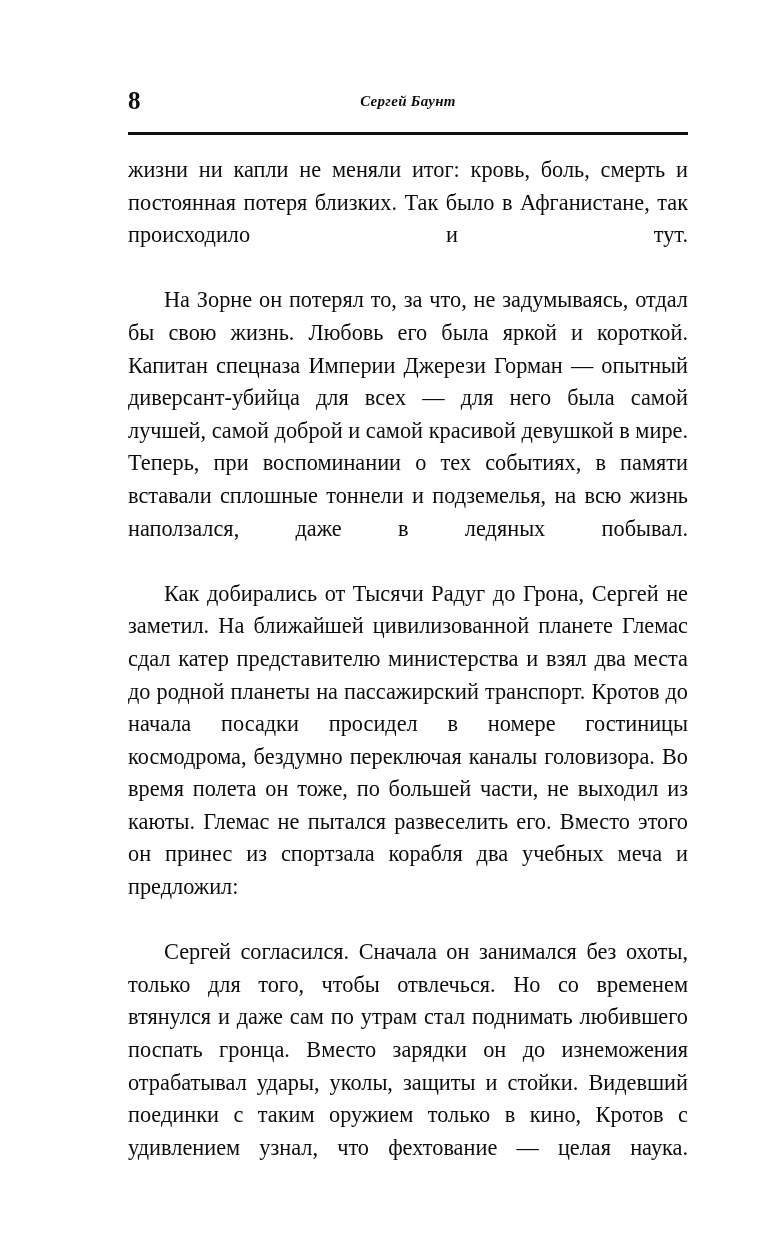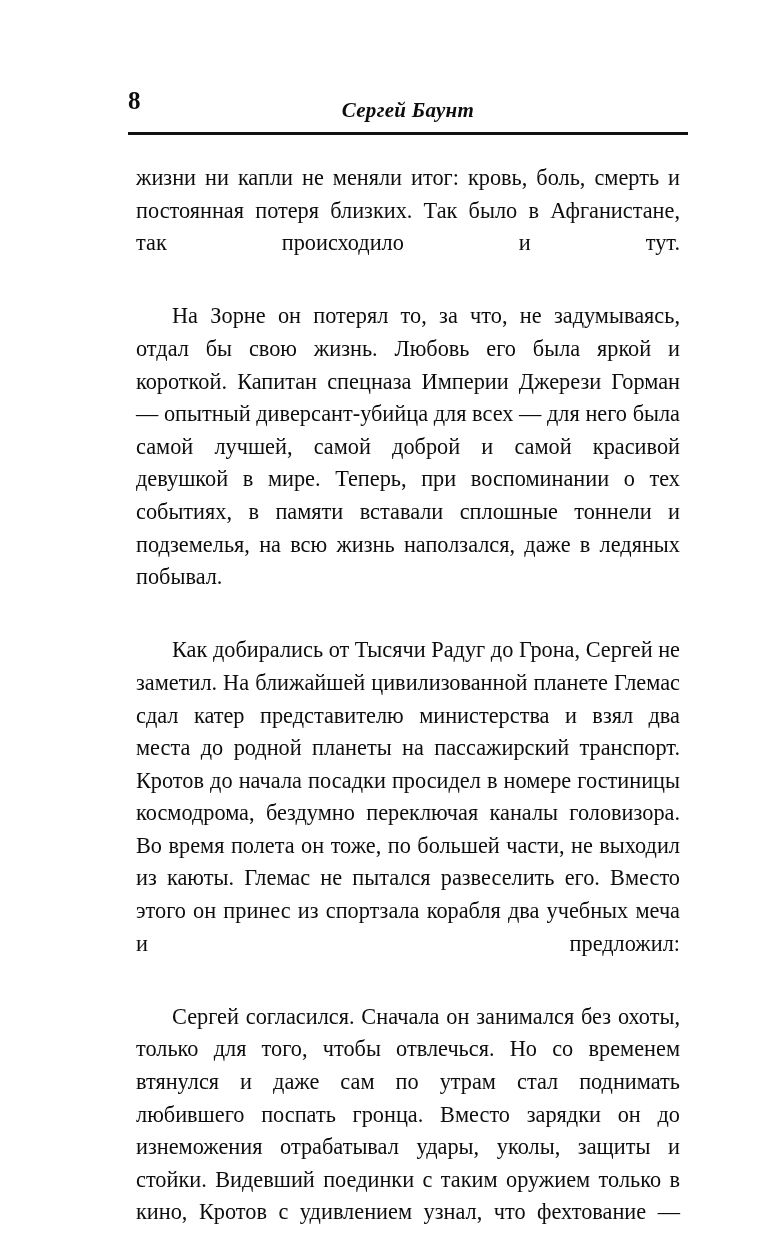--- a/index.html
+++ b/index.html
@@ -37,24 +37,24 @@
     left: 0;
     top: 0;
     font-size: 25px;
     font-weight: 700;
     line-height: 30px;
     letter-spacing: 0.5px;
   }
   .head-title {
     position: absolute;
     left: 0;
-    top: 9px;
+    top: 0;
     width: 560px;
     text-align: center;
-    font-size: 21px;
+    font-size: 15px;
     font-style: italic;
     font-weight: 700;
     line-height: 30px;
     letter-spacing: 0.3px;
   }
   .rule {
     position: absolute;
     left: 0;
     top: 46px;
     width: 560px;
@@ -66,21 +66,21 @@
     left: 0;
     top: 68px;
     width: 560px;
     font-size: 22.3px;
     line-height: 32.6px;
     text-align: justify;
     text-justify: inter-word;
     hyphens: manual;
   }
   .body-text p {
-    margin: 8px;
+    margin: 0;
     text-indent: 36px;
   }
   .body-text p.noindent {
     text-indent: 0;
   }
   .body-text p.dialogue {
     text-indent: 36px;
   }
   
   .body-text p::after {

